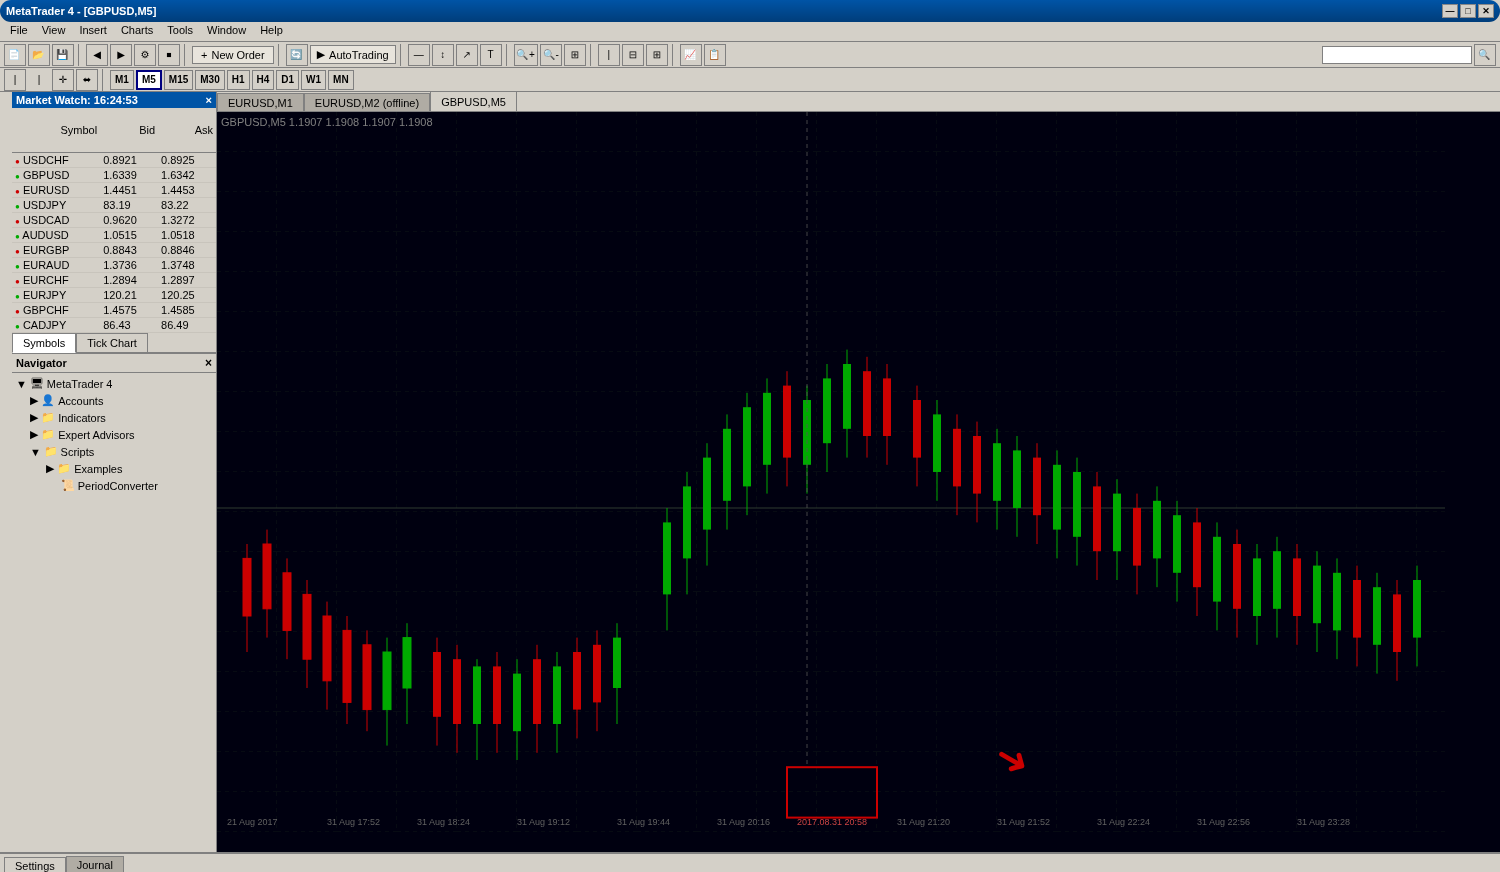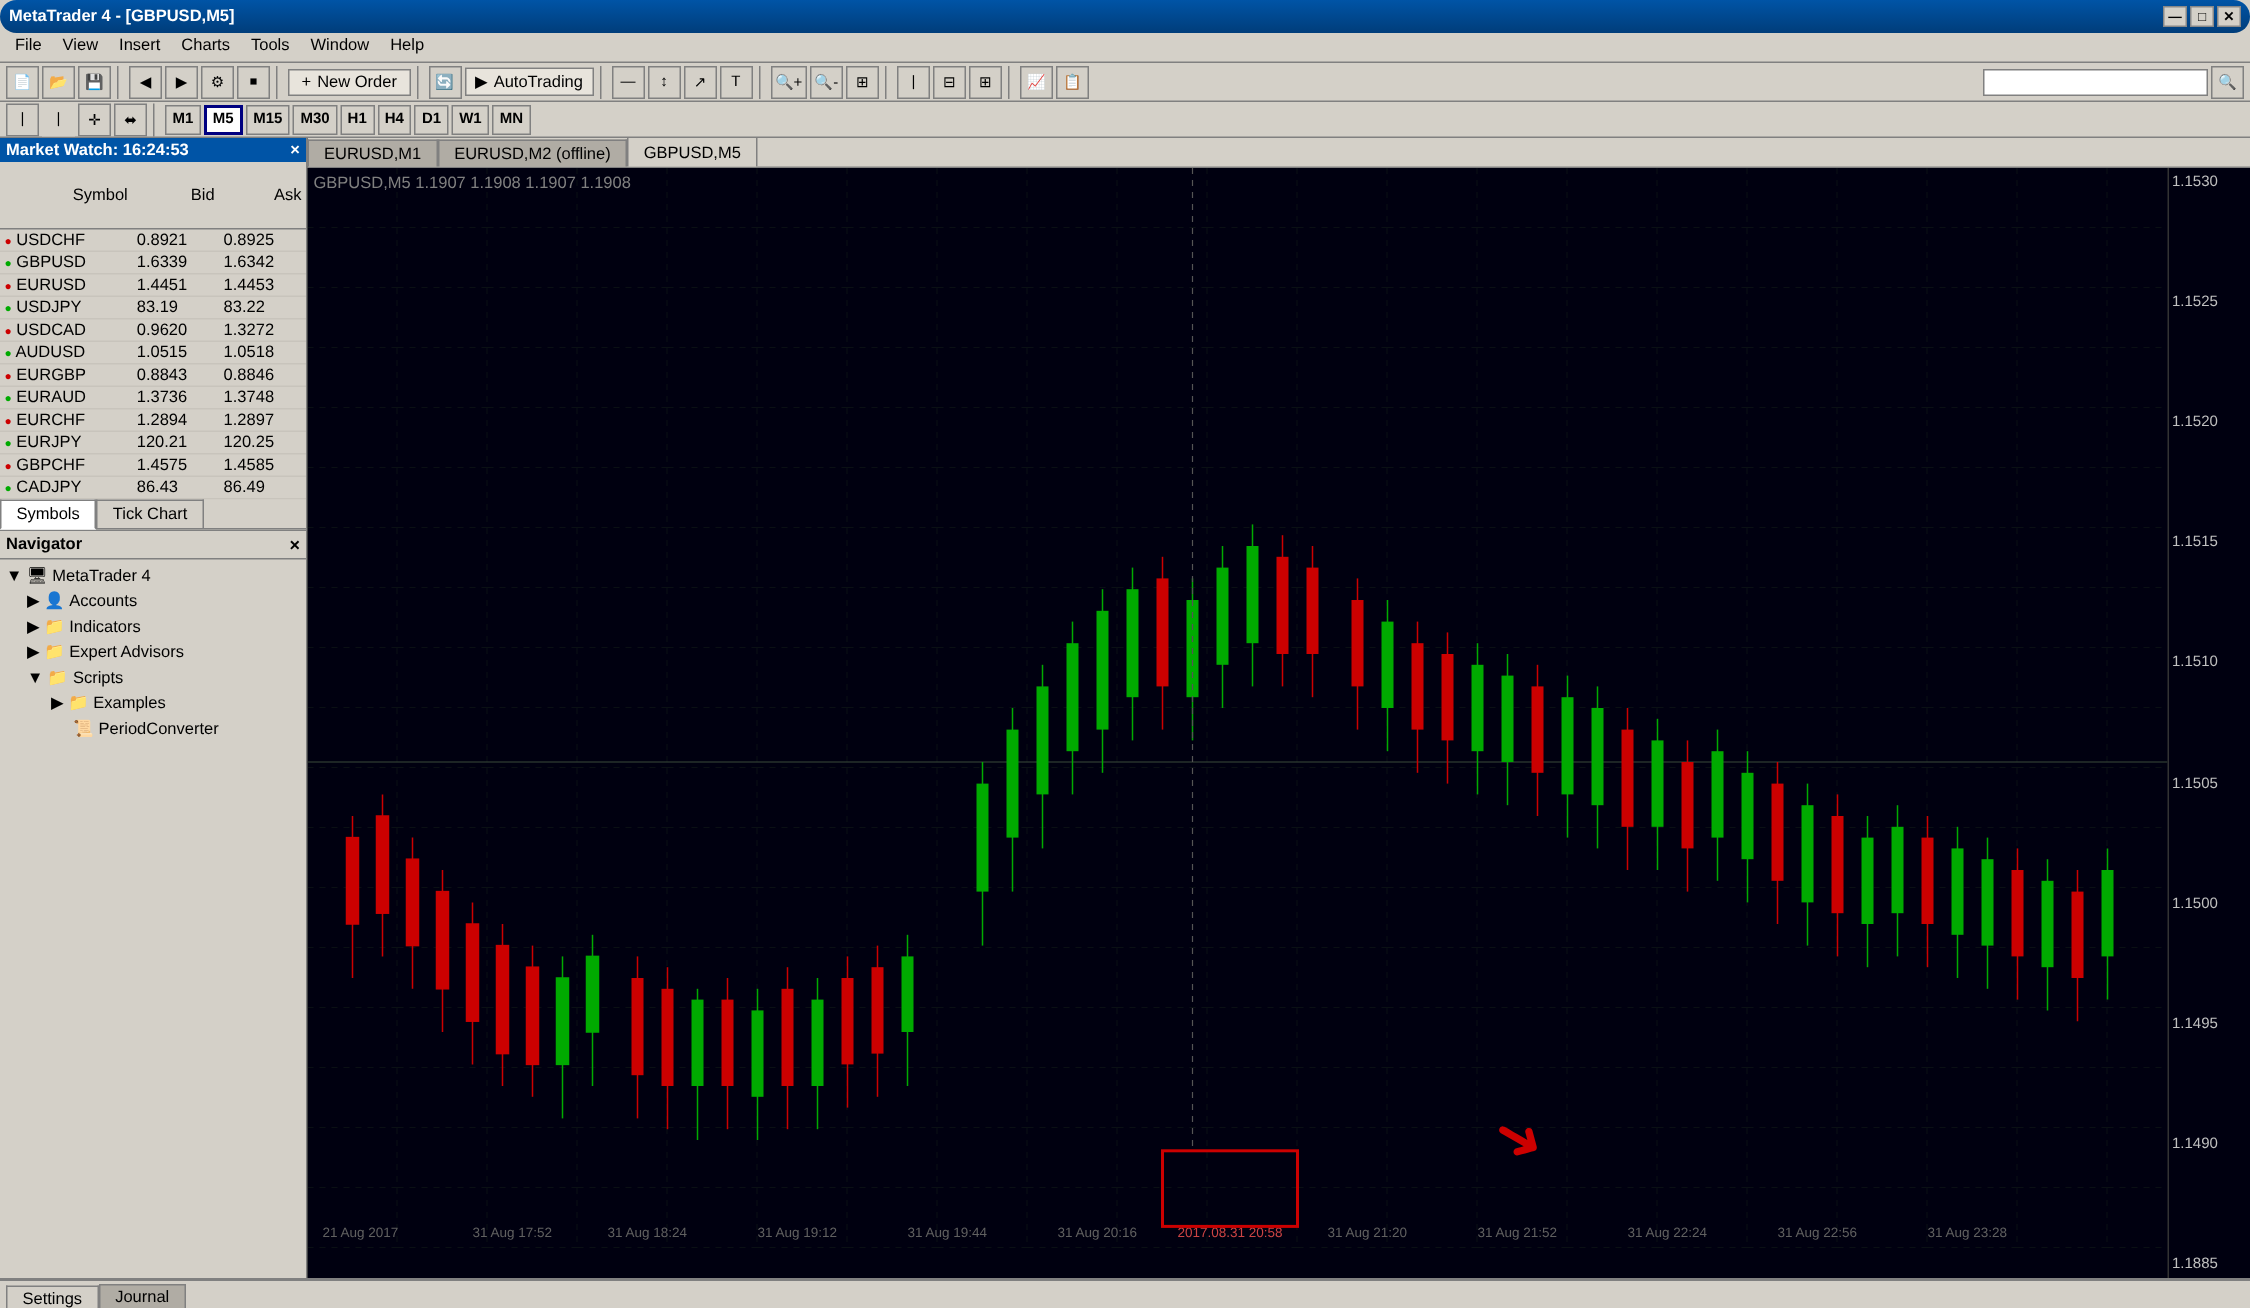--- a/index.html
+++ b/index.html
@@ -110,20 +110,21 @@
       height: calc(872px - 22px - 20px - 26px - 24px - 20px);
     }
 
     
     #left-panel {
       width: 205px;
       background: #d4d0c8;
       border-right: 1px solid #808080;
       display: flex;
       flex-direction: column;
+      margin-left: 12px;
     }
 
     
     #market-watch {
       flex: 0 0 auto;
       border-bottom: 1px solid #808080;
     }
     #market-watch-header {
       background: #0054a6;
       color: #fff;
@@ -565,32 +566,20 @@
 
     <div id="chart-tabs">
       <div class="chart-tab">EURUSD,M1</div>
       <div class="chart-tab">EURUSD,M2 (offline)</div>
       <div class="chart-tab active">GBPUSD,M5</div>
     </div>
 
     <div id="chart-canvas">
       <div id="chart-title">GBPUSD,M5  1.1907 1.1908  1.1907  1.1908</div>
 
-      <div id="y-axis">
-        <span>1.1530</span>
-        <span>1.1525</span>
-        <span>1.1520</span>
-        <span>1.1515</span>
-        <span>1.1510</span>
-        <span>1.1505</span>
-        <span>1.1500</span>
-        <span>1.1495</span>
-        <span>1.1490</span>
-        <span>1.1885</span>
-      </div>
 
       <svg id="chart-svg" style="position:absolute;top:0;left:0;right:55px;bottom:20px;width:calc(100% - 55px);height:calc(100% - 20px)">
 
         <defs>
           <pattern id="grid" width="60" height="40" patternUnits="userSpaceOnUse">
             <line x1="60" y1="0" x2="60" y2="40" stroke="#1a2a1a" stroke-width="0.5" stroke-dasharray="4,4"></line>
             <line x1="0" y1="40" x2="60" y2="40" stroke="#1a2a1a" stroke-width="0.5" stroke-dasharray="4,4"></line>
           </pattern>
         </defs>
         <rect width="100%" height="100%" fill="url(#grid)"></rect>

